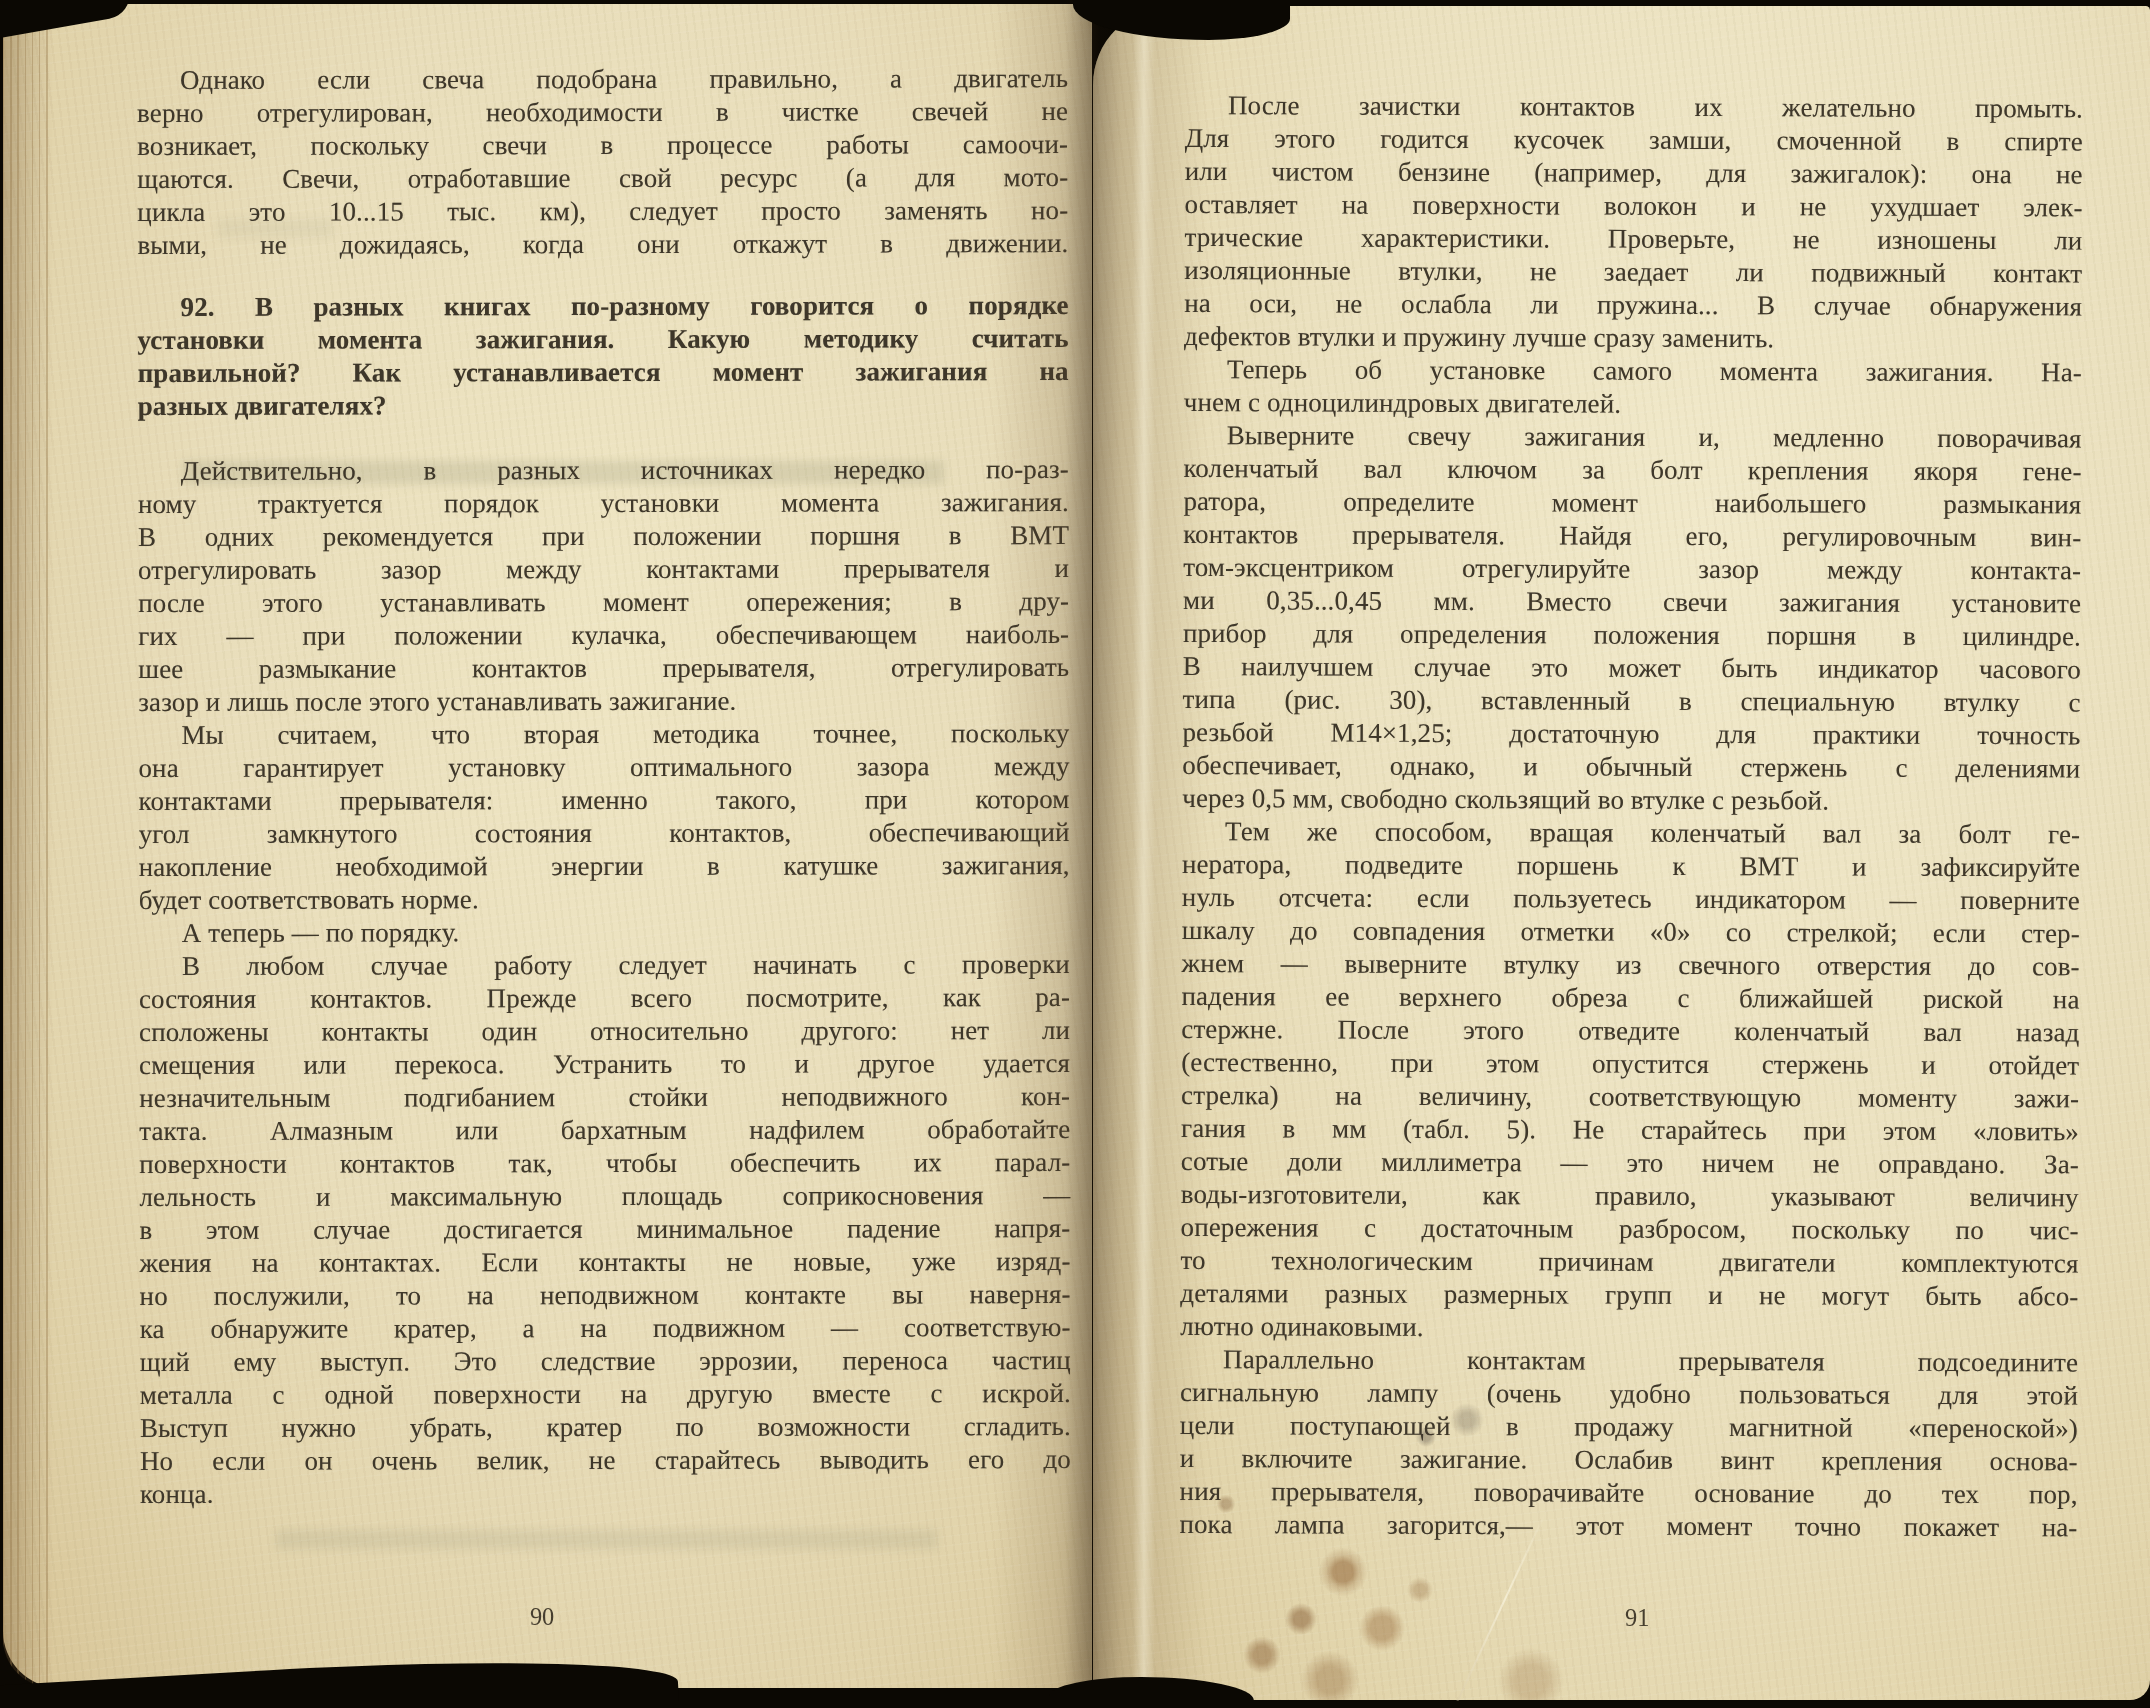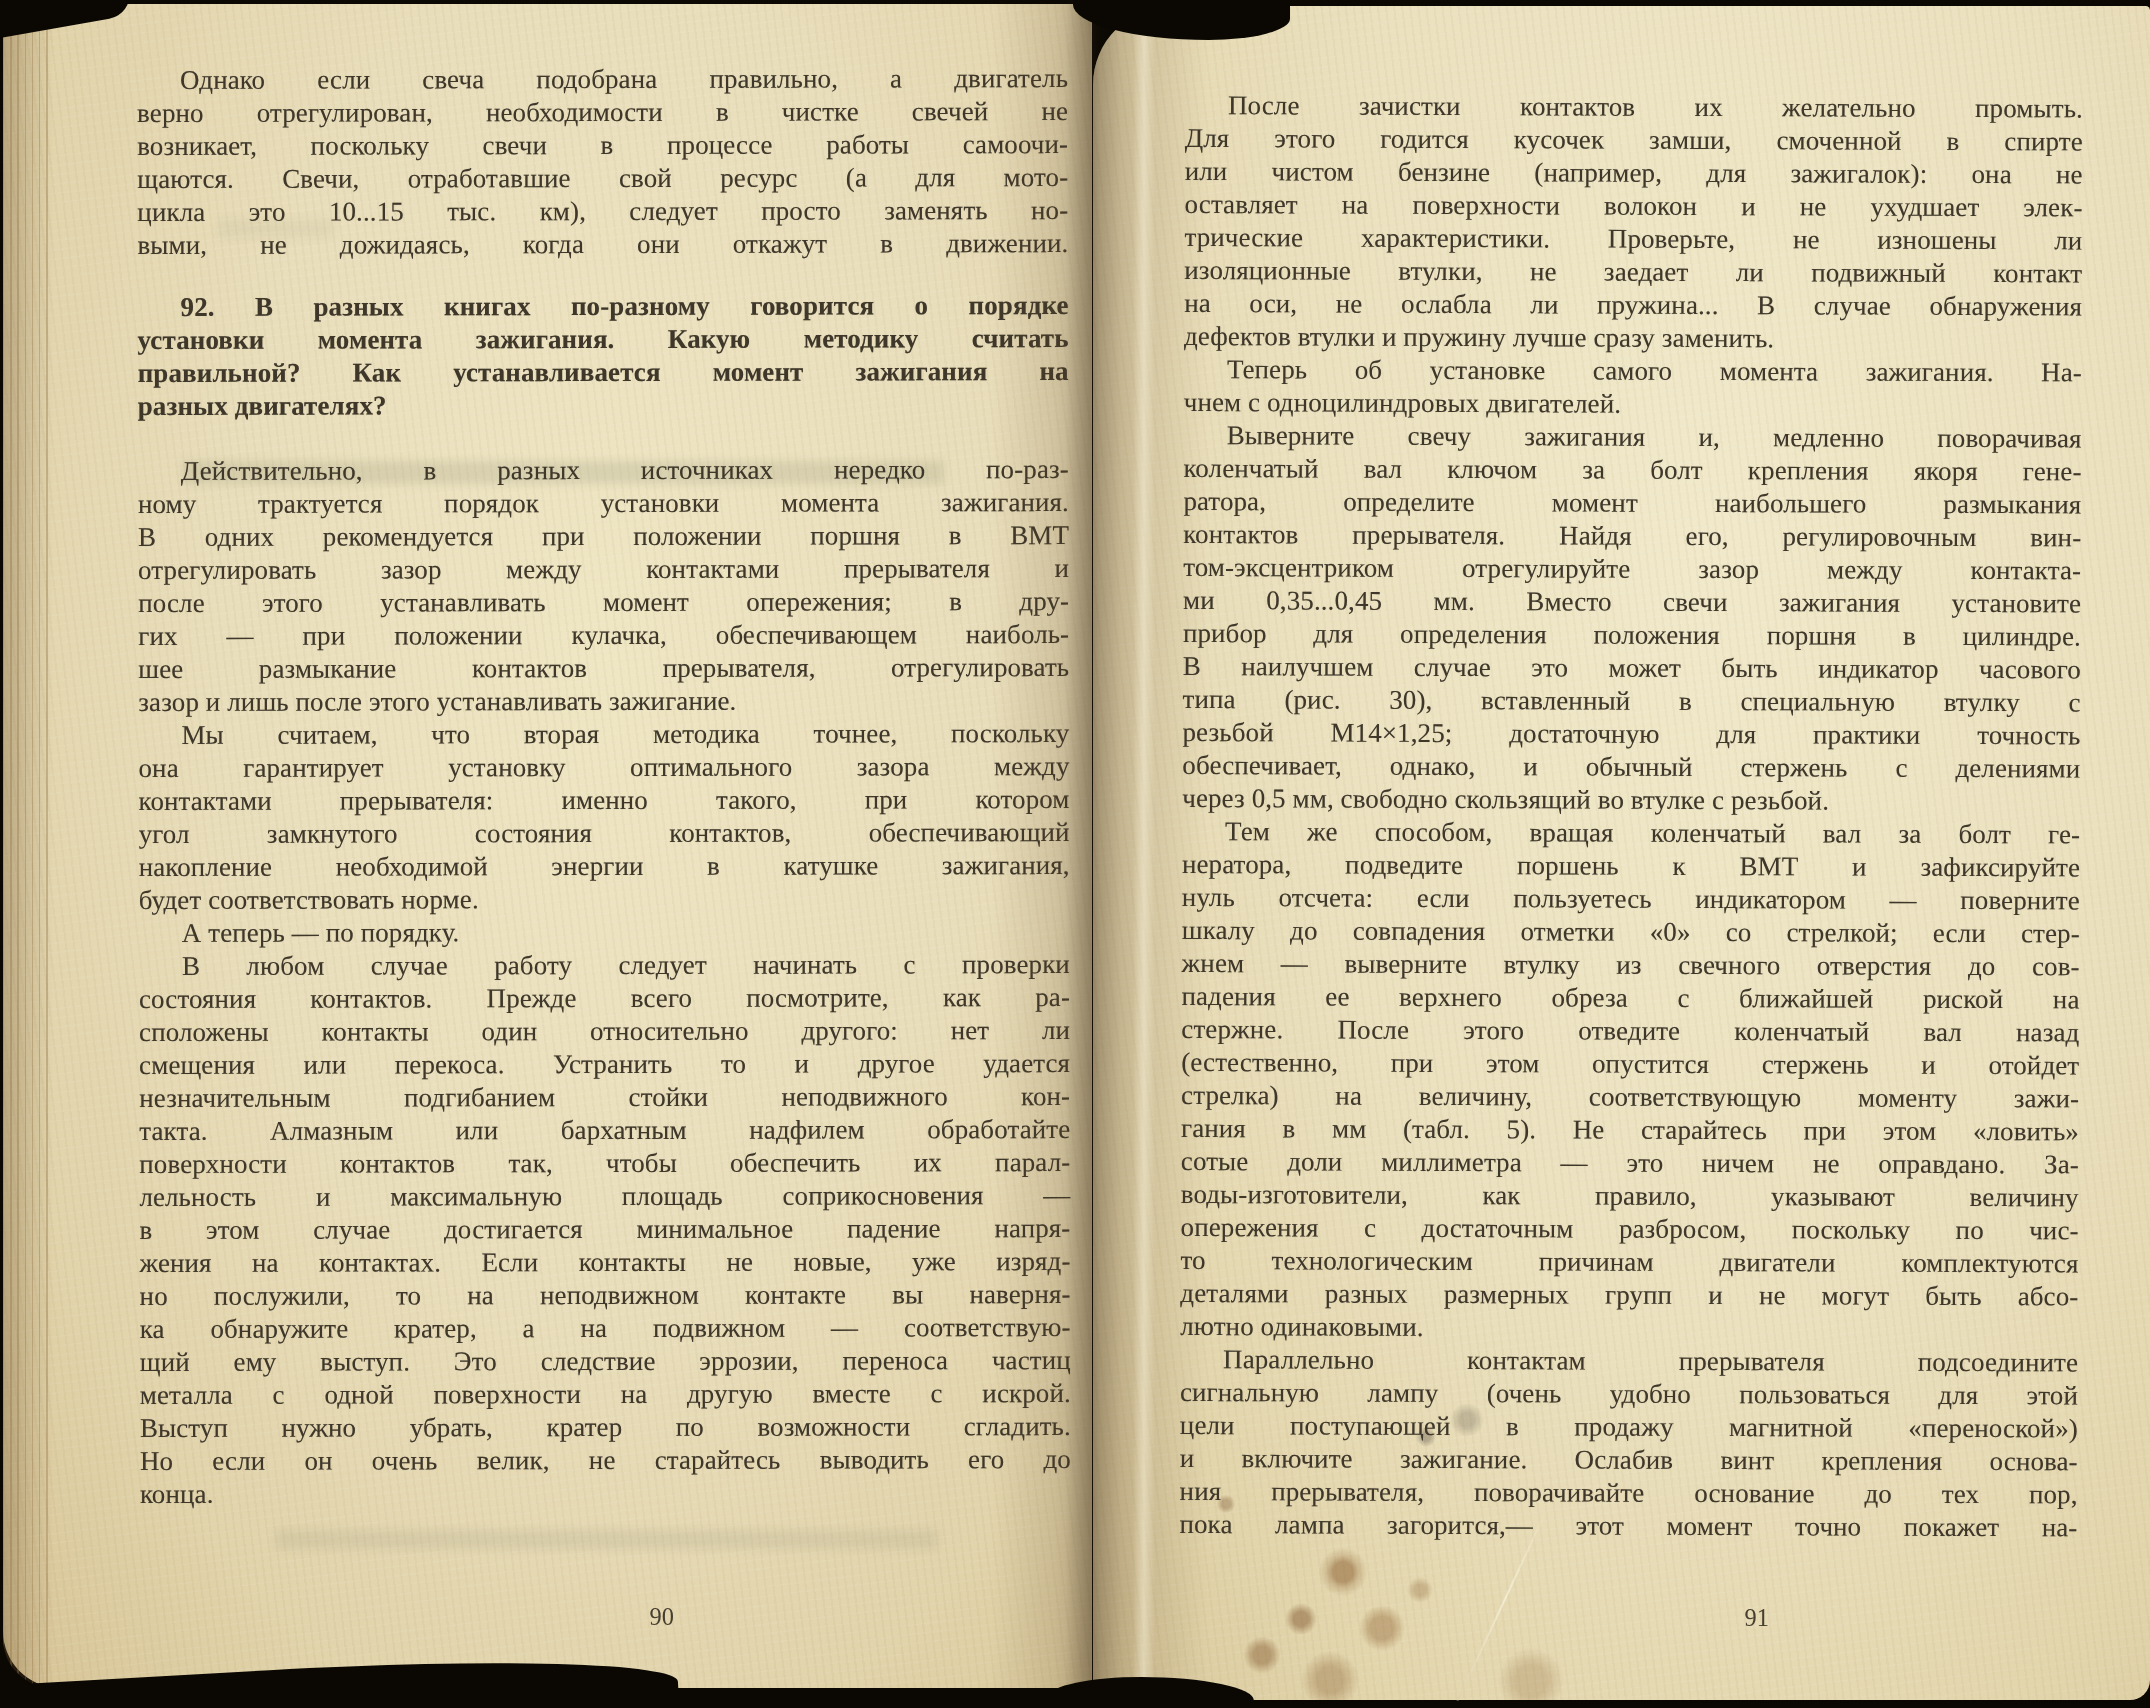--- a/index.html
+++ b/index.html
@@ -54,21 +54,21 @@
     letter-spacing:0.1px;
   }
   #left-text{left:134px;top:60px;width:931px;transform:rotate(-0.12deg);transform-origin:top left;}
   #right-text{left:92px;top:83px;width:898px;transform:rotate(0.22deg);transform-origin:top left;}
   .line{text-align:justify;text-align-last:justify;white-space:normal;}
   .line.last{text-align-last:left;}
   .line.first{text-indent:43px;}
   .block{margin:0;}
   .block.heading{font-weight:bold;margin:29px 0 32px 0;}
   .pagenum{
-    position:absolute;width:144px;text-align:right;
+    position:absolute;width:144px;text-align:left;
     font-size:24.4px;color:#463e2f;
   }
   #left-pagenum{left:527px;top:1599px;}
   #right-pagenum{left:532px;top:1598px;}
   .ghost{position:absolute;pointer-events:none;filter:blur(4.3px);}
   #ghost-1{left:180px;top:457px;width:761px;height:23px;background:rgba(146,144,116,0.22);}
   #ghost-2{left:273px;top:1526px;width:661px;height:18.7px;background:rgba(146,144,116,0.16);}
   #ghost-3{left:215px;top:215px;width:115px;height:18.7px;background:rgba(146,144,116,0.10);}
   .stains{
     position:absolute;inset:0;pointer-events:none;filter:blur(0.7px);border-radius:inherit;

